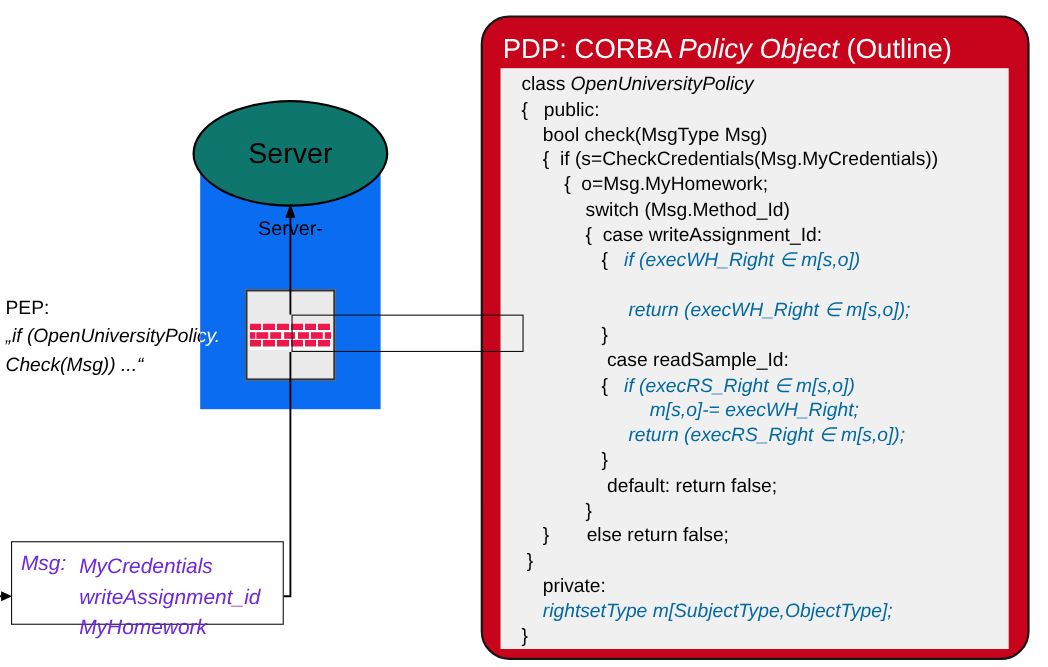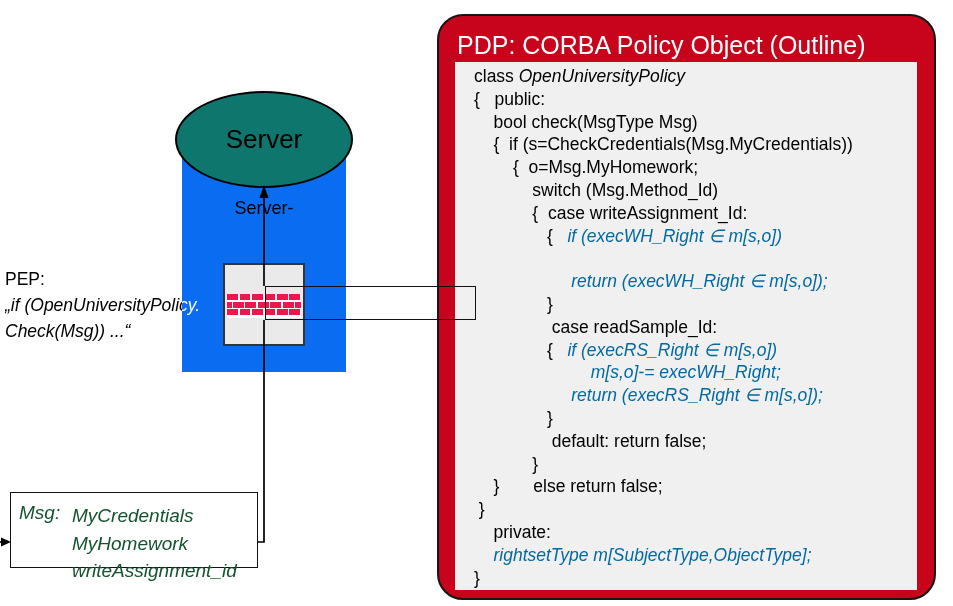--- a/index.html
+++ b/index.html
@@ -33,29 +33,29 @@
   
   .pep{position:absolute;left:5px;top:266px;width:222px;font-size:17.5px;line-height:26px;
        color:#000;z-index:3;white-space:nowrap;}
   .pep .it{font-style:italic;}
   .pep-black{clip-path:inset(0 45px 0 0);}
   .pep-white{color:#ffffff;clip-path:inset(0 0 0 177px);}
 
   
   .msg-box{position:absolute;left:10px;top:492px;width:248px;height:76px;background:#fff;
            border:1.7px solid #111;box-sizing:border-box;z-index:3;font-style:italic;
-           font-size:19px;color:#14532d;}
+           font-size:19px;color:#6d28d9;}
   .msg-label{position:absolute;left:8px;top:9px;}
   .msg-items{position:absolute;left:61px;top:9px;line-height:27.5px;}
 
   
   .pdp{position:absolute;left:437px;top:14px;width:499px;height:586px;background:#C7041B;
        border:2px solid #161616;border-radius:26px;box-sizing:border-box;z-index:0;}
   .pdp-title{position:absolute;left:18px;top:15px;font-size:25px;color:#ffffff;white-space:nowrap;}
-  .pdp-title .it{margin-top:21px;}
+  .pdp-title .it{font-style:italic;margin-top:21px;}
   .code-panel{position:absolute;left:16px;top:46px;width:462px;height:528px;background:#F0F0F0;
               box-sizing:border-box;padding:3px 0 0 19px;overflow:hidden;}
   .code-line{white-space:pre;font-size:17.5px;line-height:22.8px;color:#000;}
   .code-line .blue{color:#0369a1;font-style:italic;}
   .code-line .it-seg{font-style:italic;}
 </style>
 </head>
 <body>
 
 <div class="canvas">
@@ -99,23 +99,23 @@
     <div class="it">„if (OpenUniversityPolicy.</div>
     <div class="it">Check(Msg)) ...“</div>
   </div>
 
   <div class="msg-box">
     <div class="msg-label">Msg:</div>
     <div class="msg-items">
 
         <div class="msg-item">MyCredentials</div>
 
+        <div class="msg-item">writeAssignment_id</div>
+
         <div class="msg-item">MyHomework</div>
-
-        <div class="msg-item">writeAssignment_id</div>
       </div>
   </div>
 
   <div class="pdp">
     <div class="pdp-title"><span>PDP: CORBA </span><span class="it">Policy Object</span><span> (Outline)</span></div>
     <div class="code-panel">
 
         <div class="code-line"><span class="seg pre">class </span><span class="seg it-seg">OpenUniversityPolicy</span></div>
 
         <div class="code-line"><span class="seg pre">{   public:</span></div>

